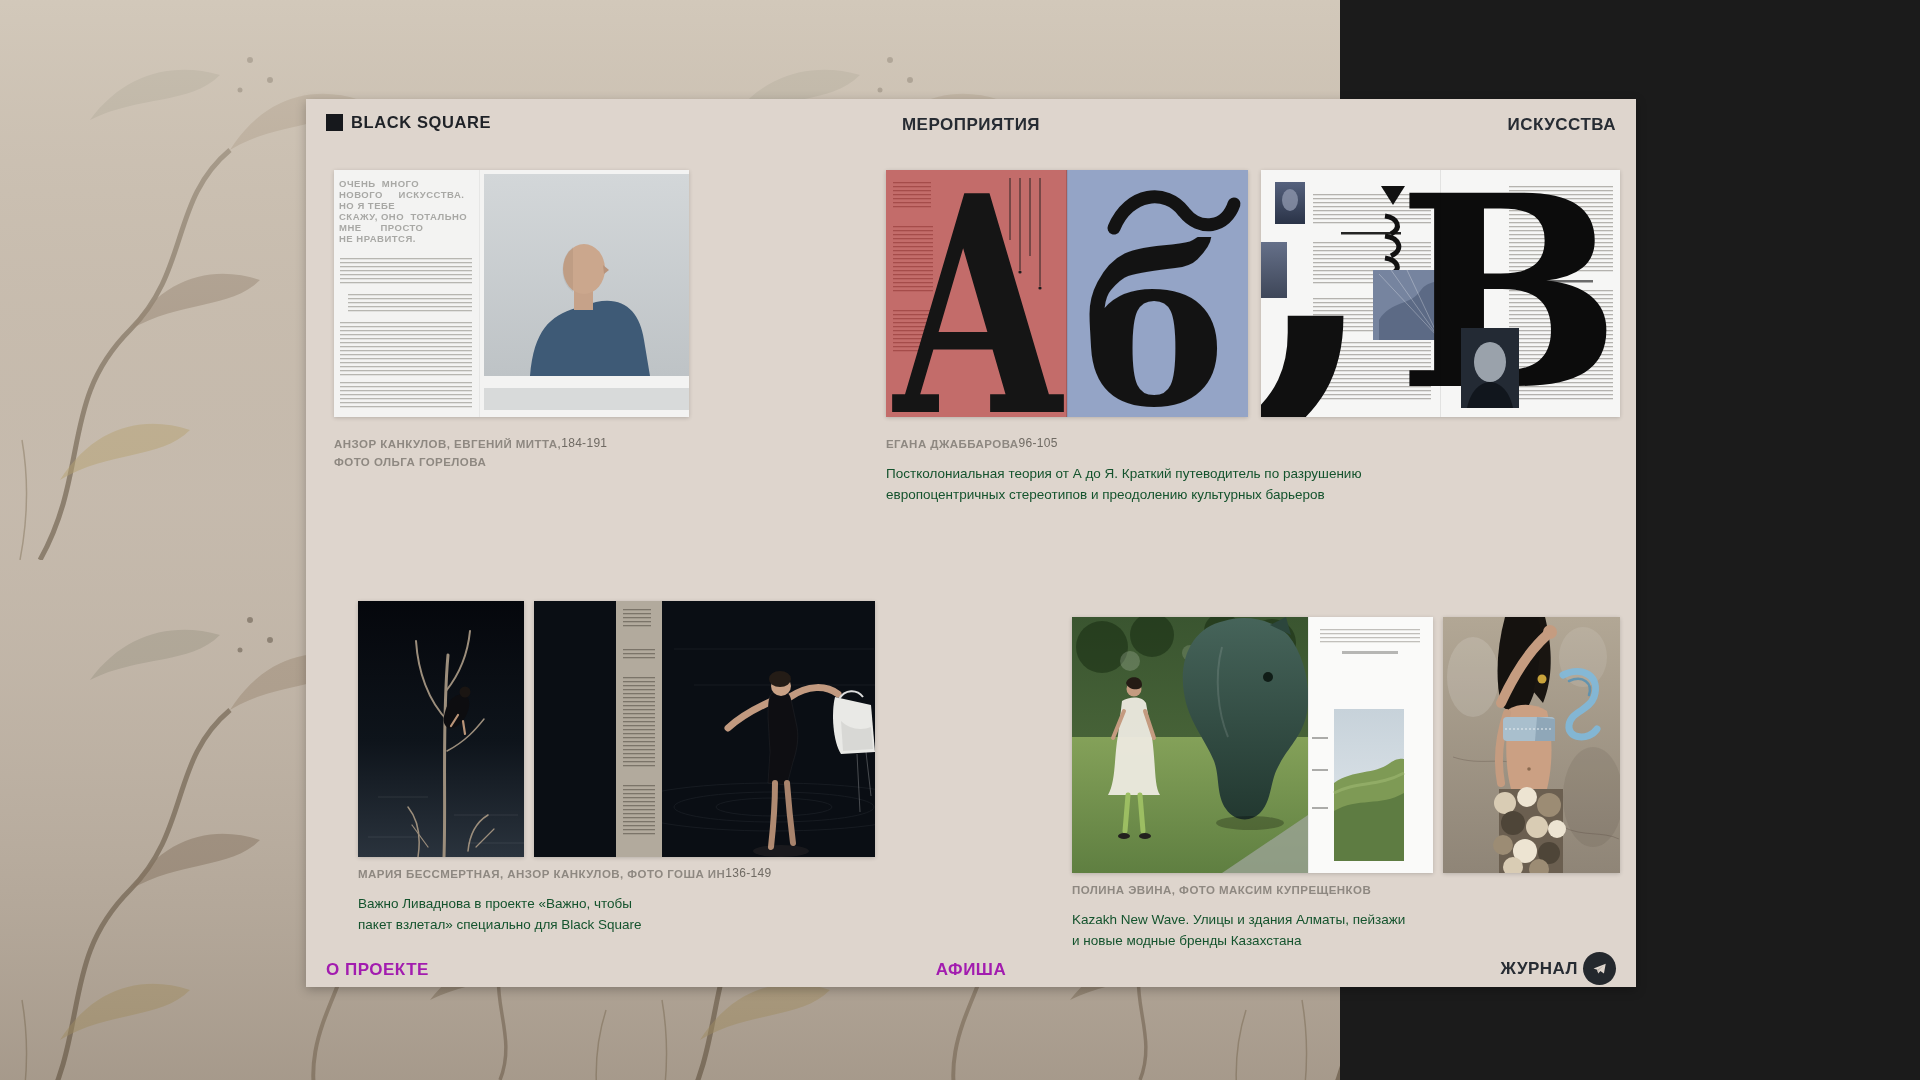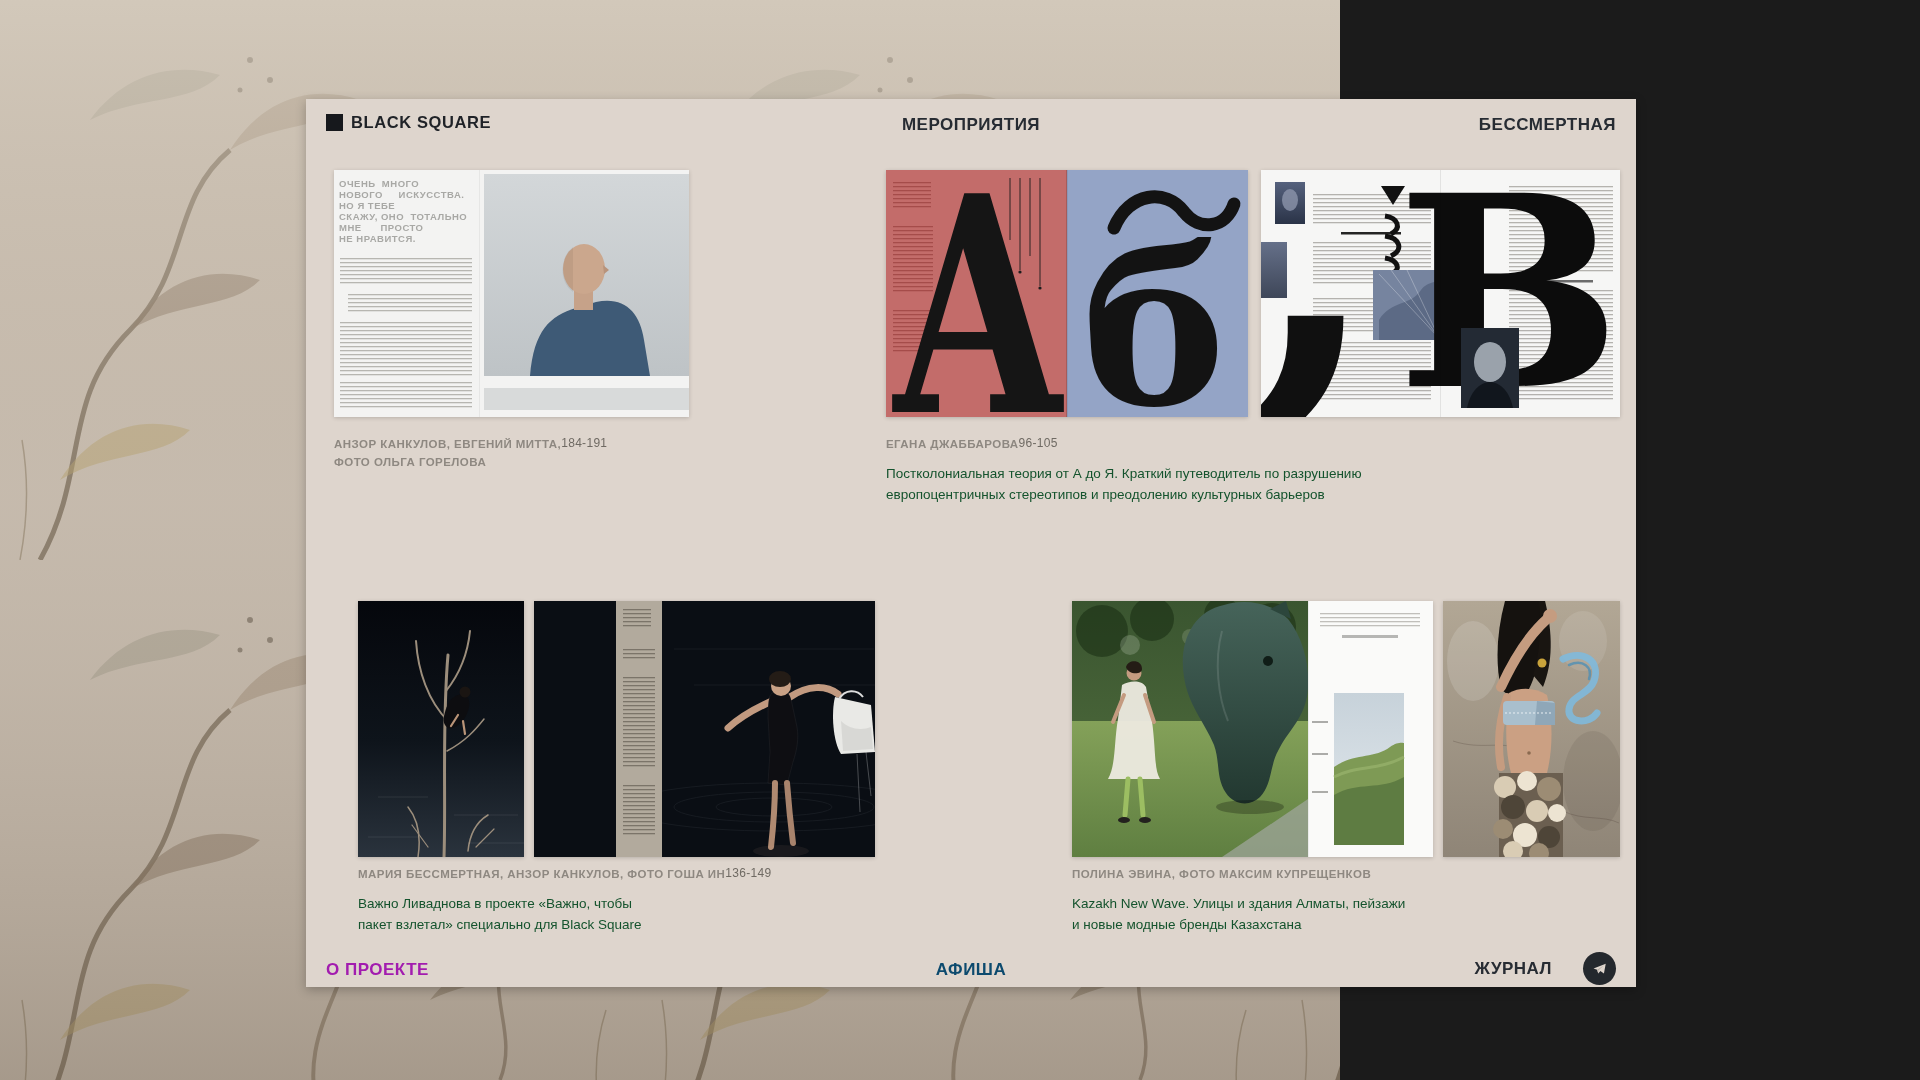--- a/index.html
+++ b/index.html
@@ -21,39 +21,39 @@
 
   .nav-top { position:absolute; top:16px; font-size:17px; font-weight:600; letter-spacing:.5px;
              color:#272C33; cursor:pointer; }
   .nav-center { left:0; width:100%; text-align:center; }
   .nav-right  { right:20px; }
 
   .item { position:absolute; }
   #item1 { left:20px;  top:71px;  width:363px;padding-left:8px; }
   #item2 { left:580px; top:71px;  width:734px; }
   #item3 { left:20px;  top:502px; width:549px;padding-left:32px; }
-  #item4 { left:766px; top:502px; width:648px; }
+  #item4 { left:766px; top:518px; width:648px; }
 
   .spread-row { display:flex; gap:13px; }
   #item3 .spread-row, #item4 .spread-row { gap:10px; }
   .sp { position:relative; overflow:hidden; box-shadow:0 1px 4px rgba(0,0,0,.18); cursor:pointer; }
   .sp svg { display:block; }
 
   .caption { display:flex; justify-content:flex-start; align-items:flex-start; margin-top:19px; }
   .row2 .caption { margin-top:9px; }
   .authors { font-size:11.5px; font-weight:600; letter-spacing:.45px; color:#8E8881;
              line-height:1.55; white-space:pre-line; }
   .pages { font-size:12px; font-weight:500; color:#6F6A63; letter-spacing:.3px; }
   .desc { margin-top:10px; font-size:13.5px; color:#14532d; line-height:1.55; white-space:pre-line; }
 
   .footer-left  { position:absolute; left:20px; top:861px; font-size:17px; font-weight:600;
                   letter-spacing:.5px; color:#a21caf; cursor:pointer; }
   .footer-center{ position:absolute; left:0; top:861px; width:100%; text-align:center;
-                  font-size:17px; font-weight:600; letter-spacing:.5px; color:#0c4a6e; cursor:pointer; }
-  .footer-right { position:absolute; right:20px; top:853px; display:flex; align-items:center; gap:31px; }
+                  font-size:17px; font-weight:600; letter-spacing:.5px; color:#a21caf; cursor:pointer; }
+  .footer-right { position:absolute; right:20px; top:853px; display:flex; align-items:center; gap:5px; }
   .footer-right .label { font-size:17px; font-weight:600; letter-spacing:.5px; color:#272C33; cursor:pointer; }
   .tg-btn { width:33px; height:33px; border-radius:50%; background:#24282D; display:flex;
             align-items:center; justify-content:center; cursor:pointer; }
 </style>
 </head>
 <body>
 
 <div class="stage">
 
   <svg width="0" height="0" style="position:absolute" aria-hidden="true">
@@ -135,21 +135,21 @@
   <div class="bg-dark"></div>
 
   <div class="panel">
 
     <div class="logo">
       <div class="logo-square"></div>
       <div class="logo-text">BLACK SQUARE</div>
     </div>
 
     <div class="nav-top nav-center">МЕРОПРИЯТИЯ</div>
-    <div class="nav-top nav-right">БЕССМЕРТНАЯ</div>
+    <div class="nav-top nav-right">ИСКУССТВА</div>
 
     <div class="item" id="item1">
       <div class="spread-row">
         <div class="sp">
           <svg width="363" height="247" viewBox="0 0 363 247">
             <rect width="363" height="247" fill="#F3F3F2"></rect>
             <g font-family="Liberation Sans, sans-serif" font-size="9.5" font-weight="700" fill="#A8A8A5" letter-spacing="0.5">
               <text x="5" y="17">ОЧЕНЬ&nbsp;&nbsp;МНОГО</text>
               <text x="5" y="28">НОВОГО&nbsp;&nbsp;&nbsp;&nbsp;&nbsp;ИСКУССТВА.</text>
               <text x="5" y="39">НО Я ТЕБЕ</text>

